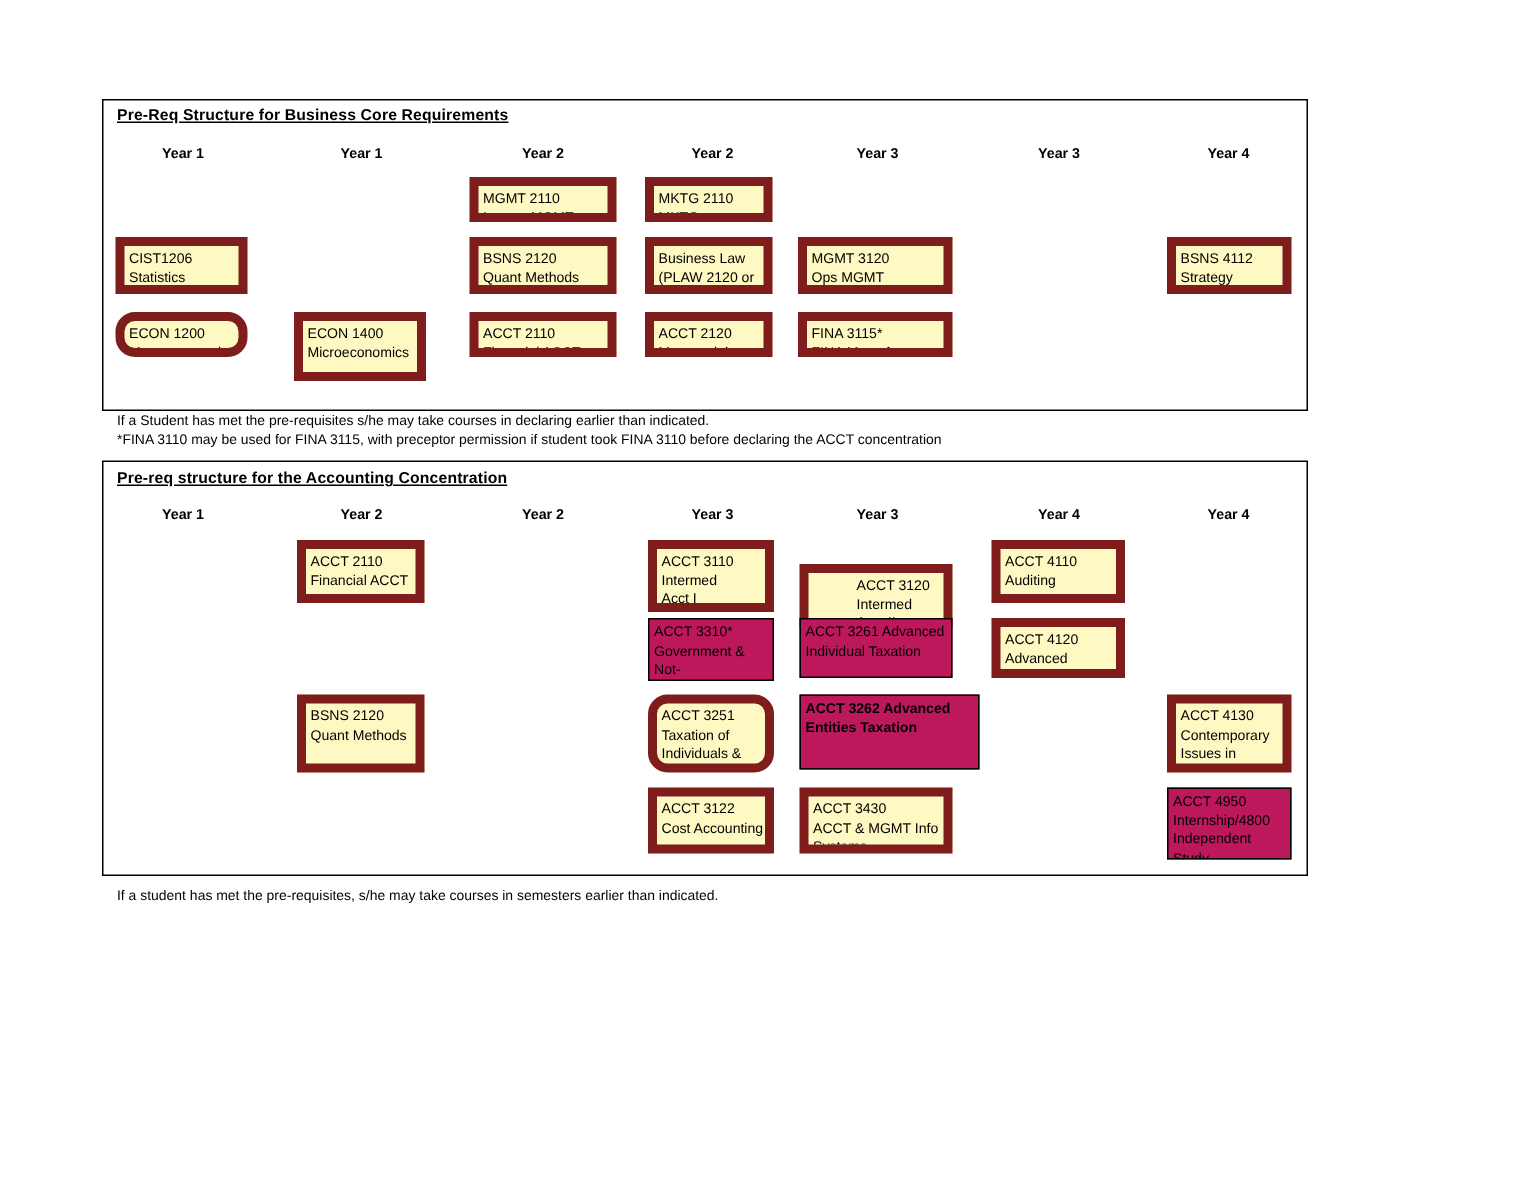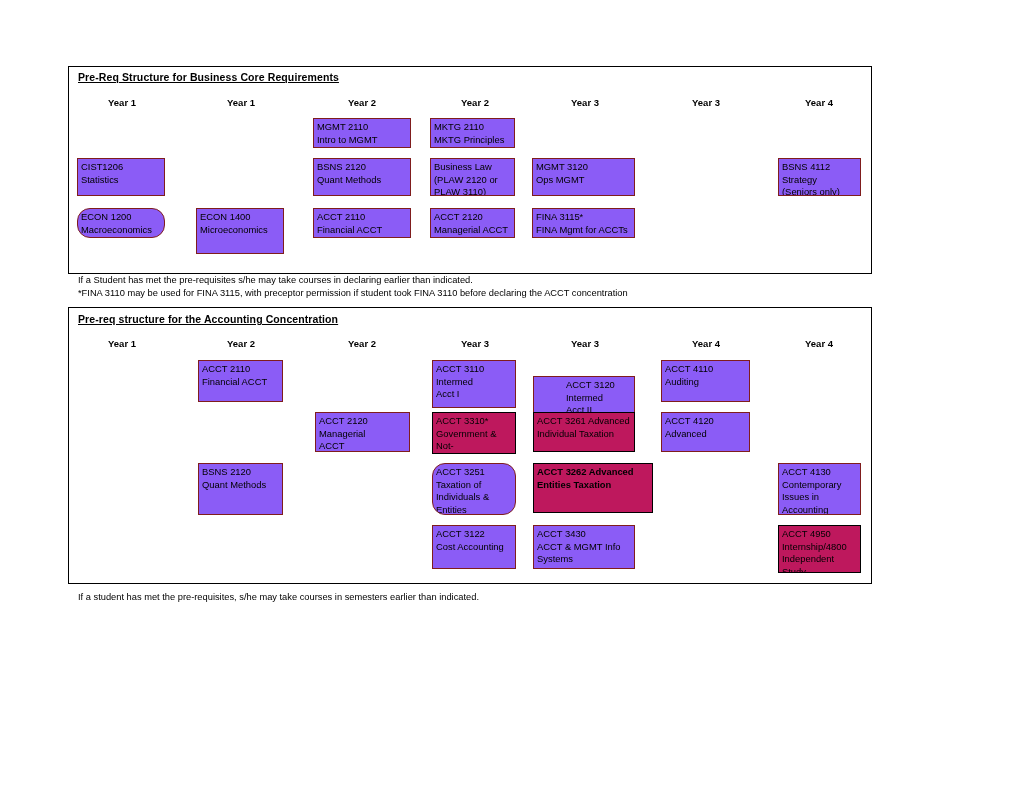--- a/index.html
+++ b/index.html
@@ -49,22 +49,22 @@
     font-weight: bold;
     white-space: nowrap;
     text-align: center;
     transform: translateX(-50%);
   }
 
   
   .node {
     position: absolute;
     box-sizing: border-box;
-    border: 1px solid #7f1d1d;
-    background: #8b5cf6;
+    border: 6px solid #7f1d1d;
+    background: #fef9c3;
     font-size: 9.4px;
     line-height: 12.6px;
     padding: 2px 0 0 3px;
     overflow: hidden;
     white-space: pre-line;
     color: #000000;
   }
   .node.white {
     background: #be185d;
     border: 1px solid #000000;
@@ -224,22 +224,20 @@
   <div class="year-label" style="left:706px; top:338px;">Year 4</div>
   <div class="year-label" style="left:819px; top:338px;">Year 4</div>
 
   <div class="node" style="left:198px; top:360px; width:85px;  height:42px;">ACCT 2110
 Financial ACCT</div>
   <div class="node" style="left:432px; top:360px; width:84px;  height:48px;">ACCT 3110 Intermed
 Acct I</div>
   <div class="node" style="left:533px; top:376px; width:102px; height:42px;padding-left:32px;">ACCT 3120 Intermed
 Acct II</div>
   <div class="node" style="left:661px; top:360px; width:89px;  height:42px;">ACCT 4110 Auditing</div>
-  <div class="node" style="left:315px; top:412px; width:95px;  height:40px;">ACCT 2120 Managerial
-ACCT</div>
   <div class="node white" style="left:432px; top:412px; width:84px;  height:42px;">ACCT 3310*
 Government &amp; Not-
 for-Profit</div>
   <div class="node white" style="left:533px; top:412px; width:102px; height:40px;">ACCT 3261 Advanced
 Individual Taxation</div>
   <div class="node" style="left:661px; top:412px; width:89px;  height:40px;">ACCT 4120 Advanced</div>
   <div class="node" style="left:198px; top:463px; width:85px;  height:52px;">BSNS 2120
 Quant Methods</div>
   <div class="node" style="left:432px; top:463px; width:84px;  height:52px;border-radius:13px;">ACCT 3251
 Taxation of

